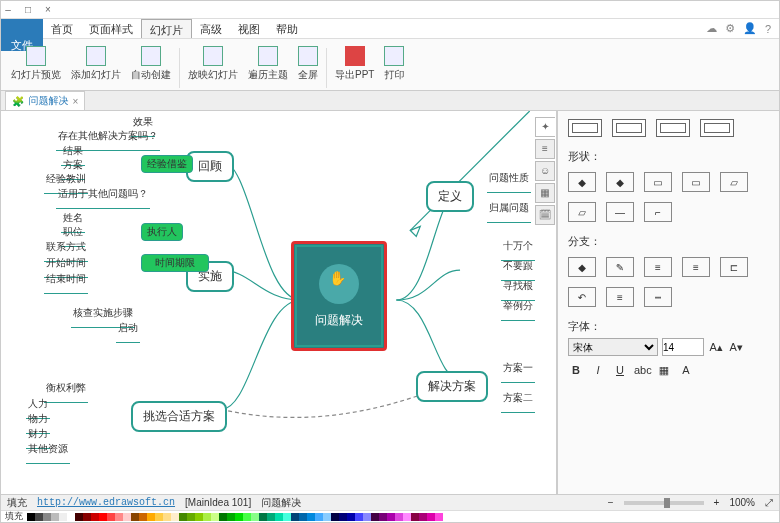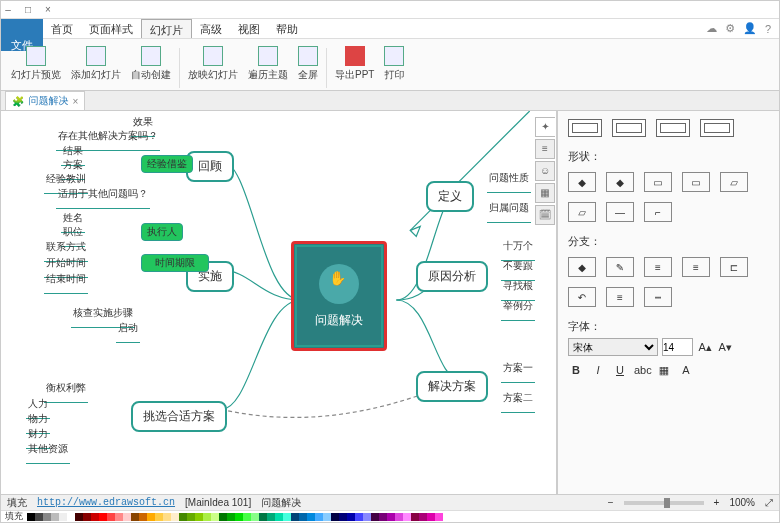--- a/index.html
+++ b/index.html
@@ -169,21 +169,20 @@
     <div class="center" style="left:290px; top:130px">
       <div class="head"></div>
       <div class="clabel">问题解决</div>
     </div>
 
     <div class="bignode" style="left:185px; top:40px">回顾</div>
     <div class="bignode" style="left:185px; top:150px">实施</div>
     <div class="bignode" style="left:130px; top:290px">挑选合适方案</div>
 
     <div class="bignode" style="left:425px; top:70px">定义</div>
-    <div class="bignode" style="left:415px; top:150px">原因分析</div>
     <div class="bignode" style="left:415px; top:260px">解决方案</div>
 
     <div class="leaf" style="left:130px; top:4px">效果</div>
     <div class="leaf" style="left:55px; top:18px">存在其他解决方案吗？</div>
     <div class="leaf" style="left:60px; top:33px">结果</div>
     <div class="leaf" style="left:60px; top:47px">方案</div>
     <div class="node" style="left:100px; top:44px; padding:1px 5px; font-size:10px">经验借鉴</div>
     <div class="leaf" style="left:43px; top:61px">经验教训</div>
     <div class="leaf" style="left:55px; top:76px">适用于其他问题吗？</div>
 
@@ -248,21 +247,21 @@
       <div class="spsmall">≡</div>
       <div class="spsmall">≡</div>
       <div class="spsmall">⊏</div>
       <div class="spsmall">↶</div>
       <div class="spsmall">≡</div>
       <div class="spsmall">┅</div>
     </div>
     <div class="splabel">字体：</div>
     <div class="fontrow">
       <select style="width:90px"><option>宋体</option></select>
-      <input style="width: 31px;" value="14">
+      <input style="width: 42px;" value="14">
       <span class="fmtbtn">A▴</span>
       <span class="fmtbtn">A▾</span>
     </div>
     <div class="fmtrow">
       <span class="fmtbtn"><b>B</b></span>
       <span class="fmtbtn"><i>I</i></span>
       <span class="fmtbtn"><u>U</u></span>
       <span class="fmtbtn">abc</span>
       <span class="fmtbtn">▦</span>
       <span class="fmtbtn">A</span>

